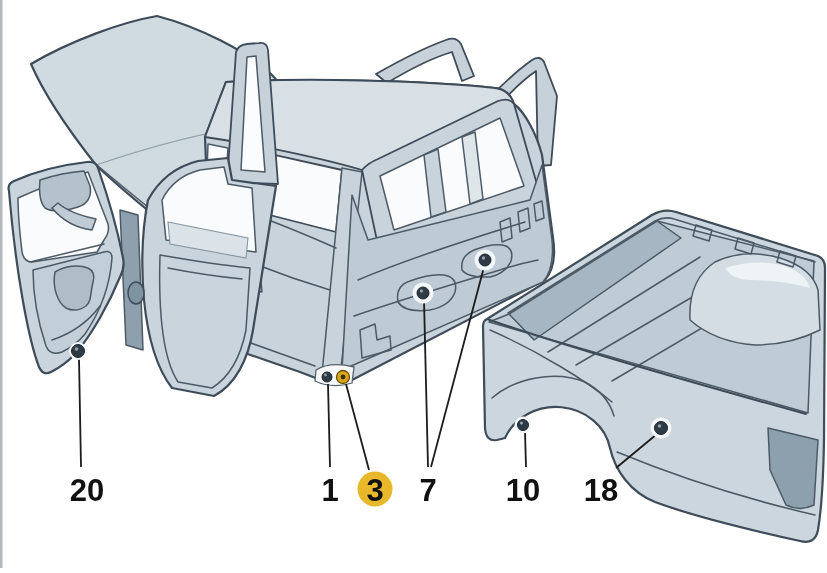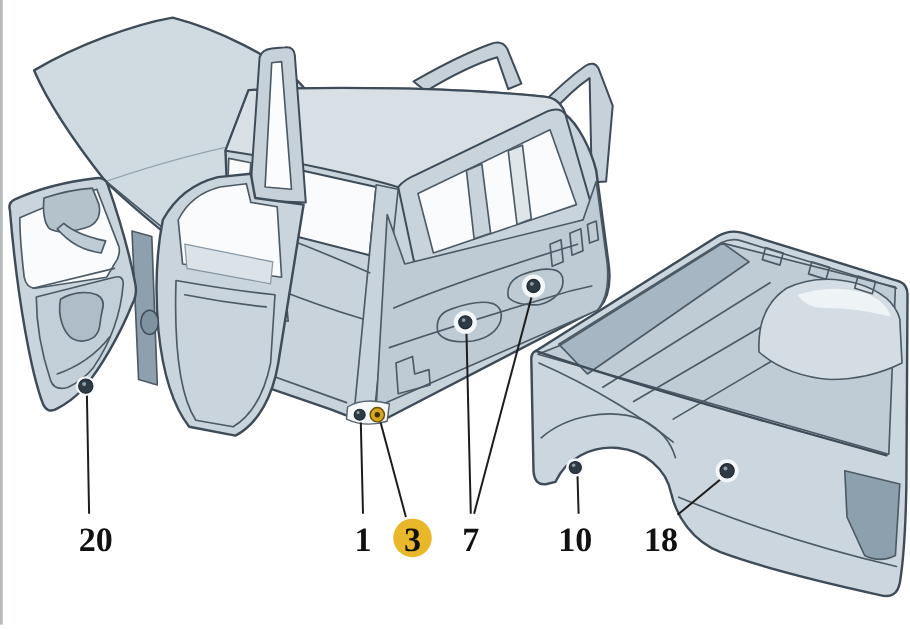--- a/index.html
+++ b/index.html
@@ -1,17 +1,17 @@
 <!DOCTYPE html>
 <html><head>
 <meta charset="utf-8">
 <style>
   html,body{margin:0;padding:0;background:#ffffff;}
   #page{position:relative;width:827px;height:568px;background:#ffffff;overflow:hidden;
-        font-family:Liberation Serif, serif;}
+        font-family:Liberation Sans, sans-serif;}
   svg{position:absolute;left:0;top:0;}
   .outline{stroke:#3e4b58;stroke-width:2.2;stroke-linejoin:round;stroke-linecap:round;fill:none;}
   .thin{stroke:#4c5a66;stroke-width:1.5;stroke-linejoin:round;stroke-linecap:round;fill:none;}
   .callout-label{font-weight:bold;font-size:31px;}
 </style>
 </head>
 <body>
 
 <div id="page">
 <svg width="827" height="573" viewBox="0 0 827 573" xmlns="http://www.w3.org/2000/svg">

